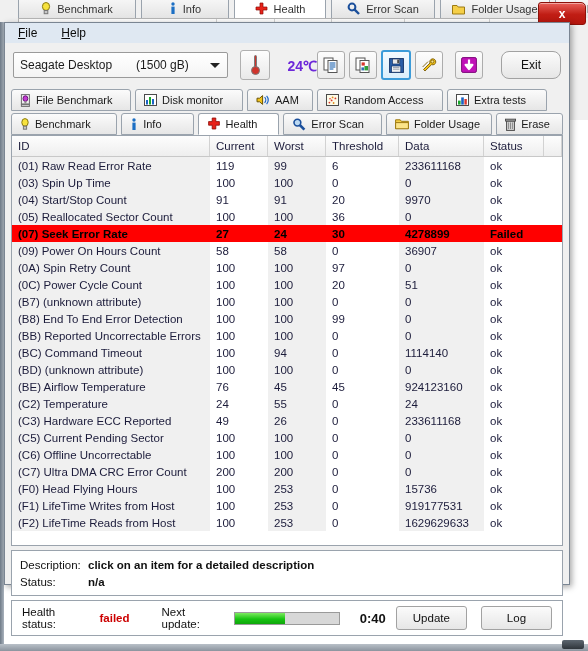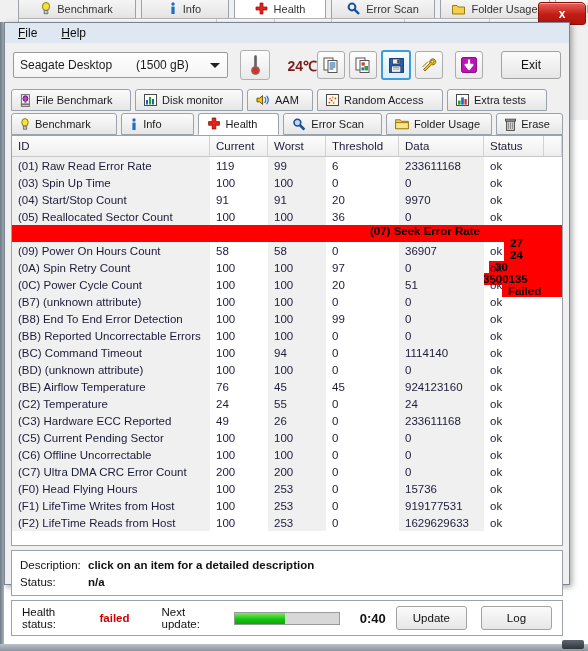--- a/index.html
+++ b/index.html
@@ -113,35 +113,35 @@
   .therm .stem {
     position: absolute; left: 3px; top: 0; width: 3px; height: 13px;
     background: #d0342c; border: 1px solid #7a7a7a; border-radius: 2px 2px 0 0;
     box-sizing: border-box;
   }
   .therm .bulb {
     position: absolute; left: 0; bottom: 0; width: 9px; height: 9px;
     background: #d0342c; border: 1px solid #7a7a7a; border-radius: 50%;
     box-sizing: border-box;
   }
-  .temp-val { font-size: 14px; font-weight: bold; color: #7f1d1d; margin-left: 17px; }
+  .temp-val { font-size: 14px; font-weight: bold; color: #6d28d9; margin-left: 17px; }
 
   .tool-btns { display: flex; align-items: center; gap: 4px; margin-left: auto; }
   .tb {
     width: 26px; height: 26px; border-radius: 3px;
     background: linear-gradient(to bottom,#fdfdfd,#ebebeb);
     border: 1px solid #acacac;
     display: flex; align-items: center; justify-content: center;
   }
   .tb.sel { border: 2px solid #3c9bd8; background: linear-gradient(to bottom,#f3faff,#dceffb); }
   .tb.gap { margin-left: 8px; }
   .exit-btn {
     margin-left: 14px; width: 58px; height: 26px;
     background: linear-gradient(to bottom,#fbfbfb,#e6e6e6);
-    border: 1px solid #a2a2a2; border-radius: 3px;
+    border: 1px solid #a2a2a2; border-radius: 8px;
     display: flex; align-items: center; justify-content: center;
     font-size: 12px; color: #111;
   }
 
   
   .tabs-area { padding: 2px 6px 0 6px; }
   .tabrow { display: flex; gap: 4px; }
   .tab {
     height: 22px; box-sizing: border-box;
     background: linear-gradient(to bottom,#fbfbfb,#e6e6e6);
@@ -173,21 +173,21 @@
     border-right: 1px solid #d2d2d2; height: 100%;
     display: flex; align-items: center; padding-left: 6px; box-sizing: border-box;
   }
   .rows { font-size: 11.5px; color: #1b1b3a; }
   .row { display: flex; height: 17px; align-items: flex-end; }
   .row > div {
     height: 100%; display: flex; align-items: center;
     padding-left: 6px; box-sizing: border-box;
   }
   .row .c-id, .row .c-worst, .row .c-data { background: #f0f0f0; }
-  .row.failed { background: #ff0000 !important; font-weight: bold; color: #000; flex-direction: column; }
+  .row.failed { background: #ff0000 !important; font-weight: bold; color: #000; }
   .row.failed > div { background: #ff0000 !important; }
 
   .col-id { width: 198px; }
   .col-cur { width: 58px; }
   .col-worst { width: 58px; }
   .col-thr { width: 73px; }
   .col-data { width: 85px; }
   .col-st { width: 60px; }
   .col-pad { flex: 1; }
 
@@ -547,21 +547,21 @@
             <div class="c-thr col-thr">36</div>
             <div class="c-data col-data">0</div>
             <div class="c-st col-st">ok</div>
             <div class="col-pad"></div>
           </div>
           <div class="row failed">
             <div class="c-id col-id">(07) Seek Error Rate</div>
             <div class="c-cur col-cur">27</div>
             <div class="c-worst col-worst">24</div>
             <div class="c-thr col-thr">30</div>
-            <div class="c-data col-data">3500135</div>
+            <div class="c-data col-data">4278899</div>
             <div class="c-st col-st">Failed</div>
             <div class="col-pad"></div>
           </div>
           <div class="row">
             <div class="c-id col-id">(09) Power On Hours Count</div>
             <div class="c-cur col-cur">58</div>
             <div class="c-worst col-worst">58</div>
             <div class="c-thr col-thr">0</div>
             <div class="c-data col-data">36907</div>
             <div class="c-st col-st">ok</div>

